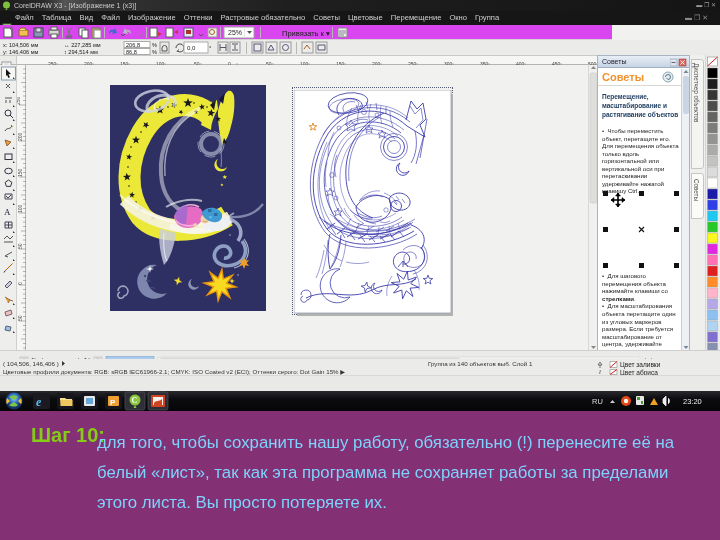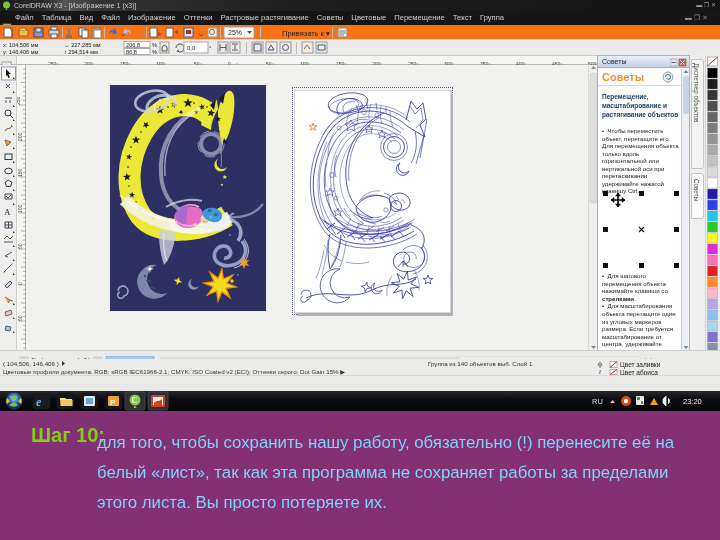--- a/index.html
+++ b/index.html
@@ -2,21 +2,21 @@
 <html><head><meta charset="utf-8"><style>
 *{margin:0;padding:0;box-sizing:border-box}
 html,body{width:720px;height:540px;overflow:hidden}
 body{background:#833075;font-family:"Liberation Sans",sans-serif;position:relative}
 .abs{position:absolute}
 #shot{position:absolute;left:0;top:0;width:720px;height:411px;background:#f1f1ef}
 
 #title{position:absolute;left:0;top:0;width:720px;height:11px;background:linear-gradient(90deg,#1c1c1c 0%,#2a2a2a 6%,#555 9%,#333 14%,#1f1f1f 40%,#141414 100%);color:#c9c9c9;font-size:7px;line-height:11px}
 #menu{position:absolute;left:0;top:11px;width:720px;height:14px;background:#161616;color:#cfcfcf;font-size:7.6px;line-height:14px}
 #menu span{margin-right:8px}
-#tbar{position:absolute;left:0;top:25px;width:720px;height:15px;background:#f97316;border-bottom:1px solid #d3d3d1}
+#tbar{position:absolute;left:0;top:25px;width:612px;height:15px;background:#d946ef;border-bottom:1px solid #d3d3d1}
 #pbar{position:absolute;left:0;top:40px;width:720px;height:16px;background:#ebebe9;border-bottom:1px solid #c9c9c7}
 #hruler{position:absolute;left:17px;top:56px;width:686px;height:9px;background:#f6f6f4;border-bottom:1px solid #b5b5b3}
 #rcorner{position:absolute;left:0;top:56px;width:17px;height:9px;background:#ebebe9;border-right:1px solid #ccc;border-bottom:1px solid #b5b5b3}
 #toolbox{position:absolute;left:0;top:65px;width:17px;height:285px;background:#eeeeec;border-right:1px solid #d0d0ce}
 #vruler{position:absolute;left:17px;top:65px;width:9px;height:285px;background:#f6f6f4;border-right:1px solid #b5b5b3}
 #canvas{position:absolute;left:26px;top:65px;width:562px;height:285px;background:#f1f1ef}
 #vscroll{position:absolute;left:588px;top:65px;width:9px;height:285px;background:#f0f0ee;border-left:1px solid #d8d8d6}
 #docker{position:absolute;left:597px;top:55px;width:93px;height:307px;background:#fff;border:1px solid #a8b4c4}
 #dtabs{position:absolute;left:690px;top:55px;width:16px;height:295px;background:#efefed;border-right:1px solid #d5d5d3}
 #palette{position:absolute;left:706px;top:55px;width:14px;height:305px;background:#ebebe9}
@@ -27,21 +27,21 @@
 #caption{position:absolute;left:0;top:411px;width:720px;height:129px;background:#833075}
 </style></head><body>
 <div id="shot">
 <div id="title"><svg width="9" height="9" style="position:absolute;left:2px;top:1px">
         <circle cx="4.5" cy="4" r="3.5" fill="#7ec13c"></circle>
         <path d="M4.5 7l-1 2h2z" fill="#7ec13c"></path>
       </svg><span style="margin-left:14px">CorelDRAW X3 - [Изображение 1 (x3)]</span><span style="position:absolute;right:4px;top:0;color:#999;font-size:6px">▬ ❐ ✕</span></div>
 <div id="menu"><svg width="11" height="11" style="position:absolute;left:2px;top:12px">
         <rect x="1" y="1" width="8" height="9" fill="#e8f0e0" stroke="#4a7a2a"></rect>
         <circle cx="5" cy="5" r="2.5" fill="#7ec13c"></circle>
-      </svg><span style="margin-left:15px">Файл</span><span>Таблица</span><span>Вид</span><span>Файл</span><span>Изображение</span><span>Оттенки</span><span>Растровые растягивание</span><span>Советы</span><span>Цветовые</span><span>Перемещение</span><span>Текст</span><span>Группа</span><span style="position:absolute;right:4px;top:0;color:#888;font-size:7px">▬ ❐ ✕</span></div>
+      </svg><span style="margin-left:15px">Файл</span><span>Таблица</span><span>Вид</span><span>Файл</span><span>Изображение</span><span>Оттенки</span><span>Растровые обязательно</span><span>Советы</span><span>Цветовые</span><span>Перемещение</span><span>Окно</span><span>Группа</span><span style="position:absolute;right:4px;top:0;color:#888;font-size:7px">▬ ❐ ✕</span></div>
 <div id="tbar">
 <svg width="720" height="15" style="position:absolute;left:0;top:0">
 <g fill="none" stroke="#5a5a5a" stroke-width="1">
 <rect x="4" y="3" width="8" height="9" fill="#fff"></rect>
           <path d="M10 3l2 3v6" fill="none"></path>
 <path d="M19 5h9v6h-9z" fill="#f0c050" stroke="#8a6a20"></path>
           <path d="M19 5l2-2h4l1 2" fill="#f8d878" stroke="#8a6a20"></path>
 <rect x="34" y="3" width="9" height="9" fill="#8898b8" stroke="#445"></rect>
           <rect x="36" y="3" width="5" height="4" fill="#dde"></rect>
 <rect x="49" y="5" width="10" height="5" fill="#d8d8d6" stroke="#666"></rect>

